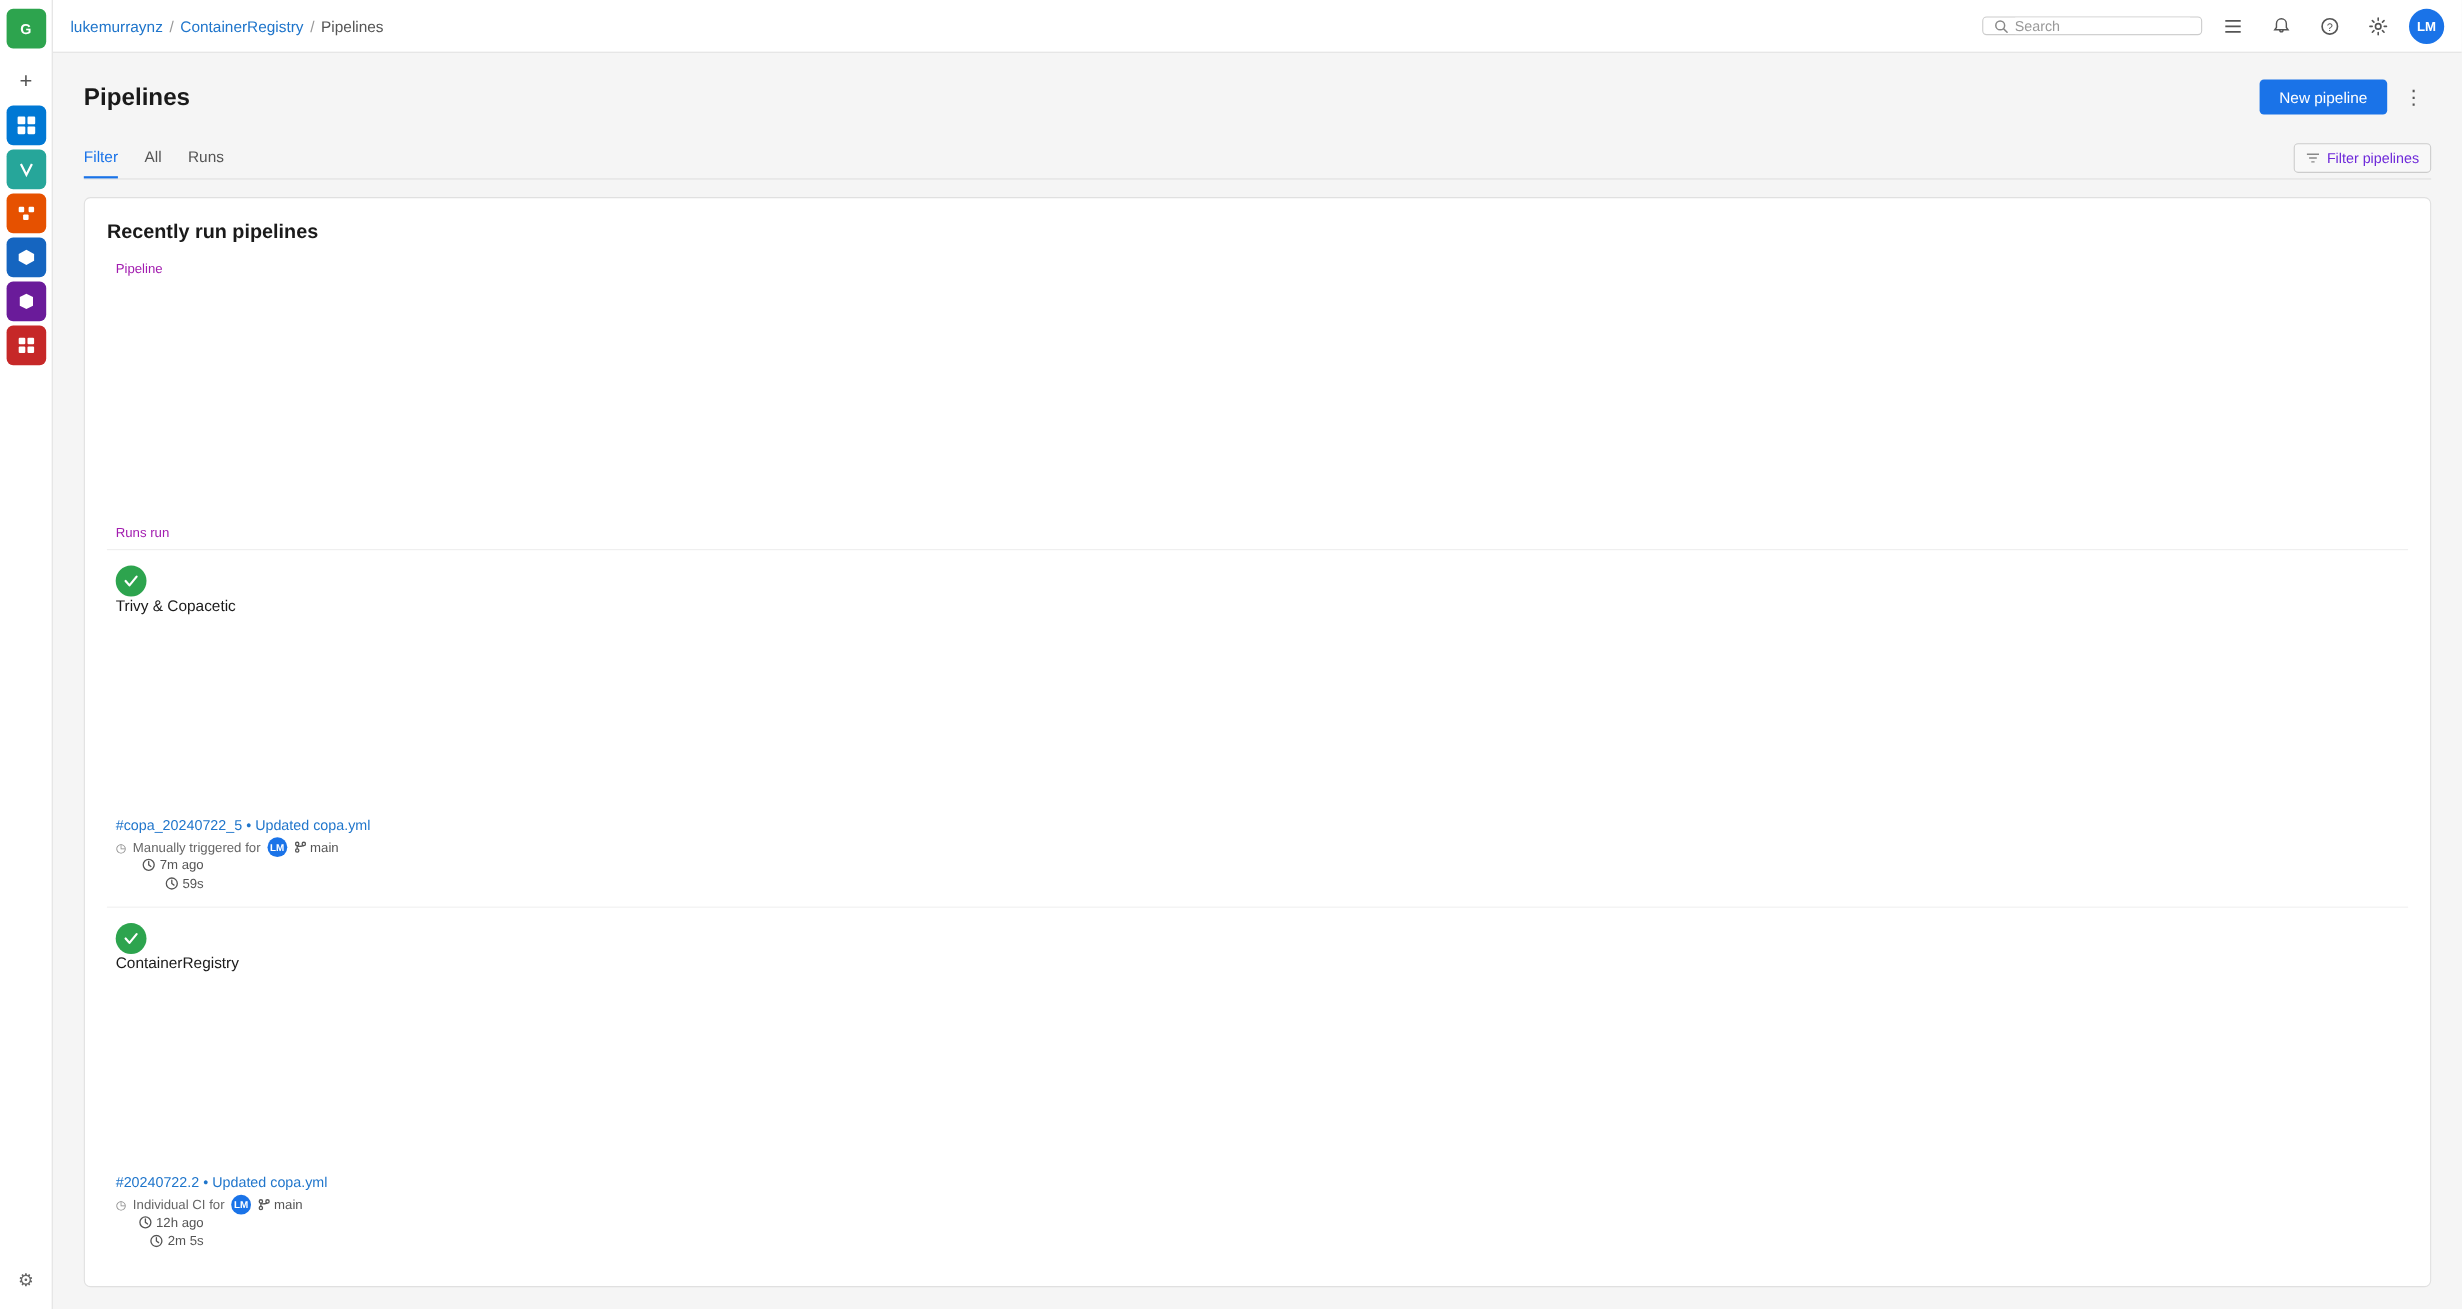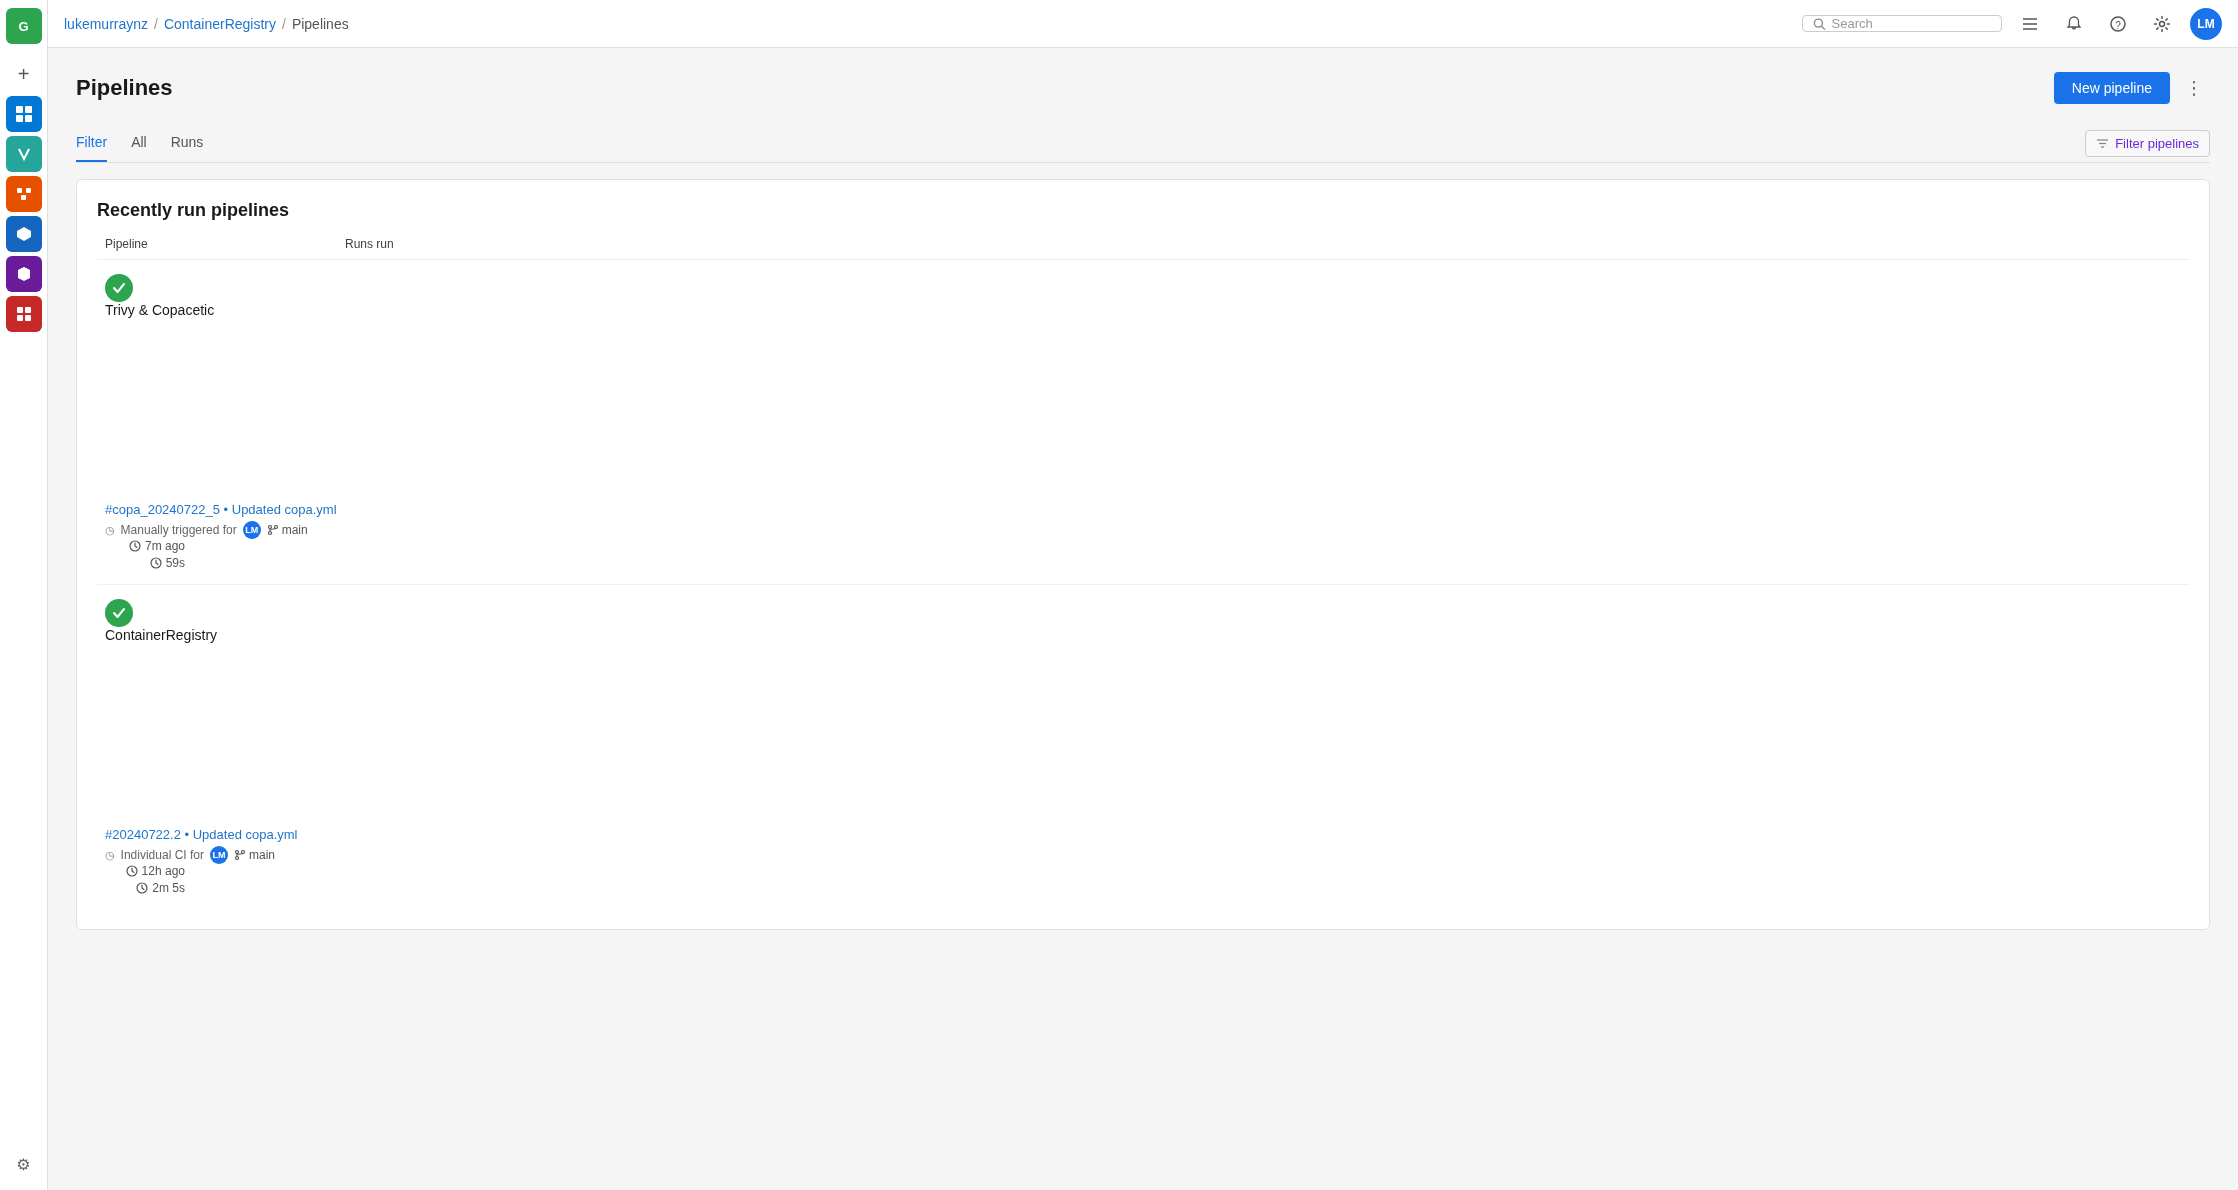--- a/index.html
+++ b/index.html
@@ -41,21 +41,21 @@
     
     .tabs { display: flex; align-items: center; border-bottom: 1px solid #e0e0e0; margin-bottom: 16px; }
     .tab { padding: 10px 0; margin-right: 24px; cursor: pointer; font-size: 14px; color: #555; border-bottom: 2px solid transparent; }
     .tab.active { color: #1a73e8; border-bottom: 2px solid #1a73e8; font-weight: 500; }
     .tabs-filter { margin-left: auto; }
     .filter-input { display: flex; align-items: center; gap: 6px; border: 1px solid #ccc; border-radius: 4px; padding: 5px 10px; background: #f8f8f8; color: #6d28d9; font-size: 13px; cursor: pointer; }
 
     
     .pipeline-section { background: #fff; border: 1px solid #e0e0e0; border-radius: 6px; padding: 20px; }
     .section-title { font-size: 18px; font-weight: 600; color: #1a1a1a; margin-bottom: 16px; }
-    .table-headers { display: flex; font-size: 12px; color: #404040; font-weight: 500; padding: 0 8px 8px 8px; border-bottom: 1px solid #eee; }
+    .table-headers { display: flex; font-size: 12px; color: #a21caf; font-weight: 500; padding: 0 8px 8px 8px; border-bottom: 1px solid #eee; flex-direction: column; }
     .col-pipeline { flex: 0 0 240px; }
     .col-lastrun { flex: 1; }
     .pipeline-row { display: flex; align-items: flex-start; padding: 14px 8px; border-bottom: 1px solid #f0f0f0; cursor: pointer; flex-direction: column; }
     .pipeline-row:last-child { border-bottom: none; }
     .status-icon { width: 28px; height: 28px; border-radius: 50%; background: #2da44e; display: flex; align-items: center; justify-content: center; color: white; font-size: 14px; margin-right: 12px; flex-shrink: 0; }
     .pipeline-name { font-size: 14px; font-weight: 500; color: #1a1a1a; flex: 0 0 200px; }
     .run-info { flex: 1; }
     .run-commit { font-size: 13px; color: #1f75cb; margin-bottom: 4px; cursor: pointer; }
     .run-meta { display: flex; align-items: center; gap: 6px; font-size: 12px; color: #666; }
     .run-meta .trigger-icon { font-size: 11px; color: #888; }

